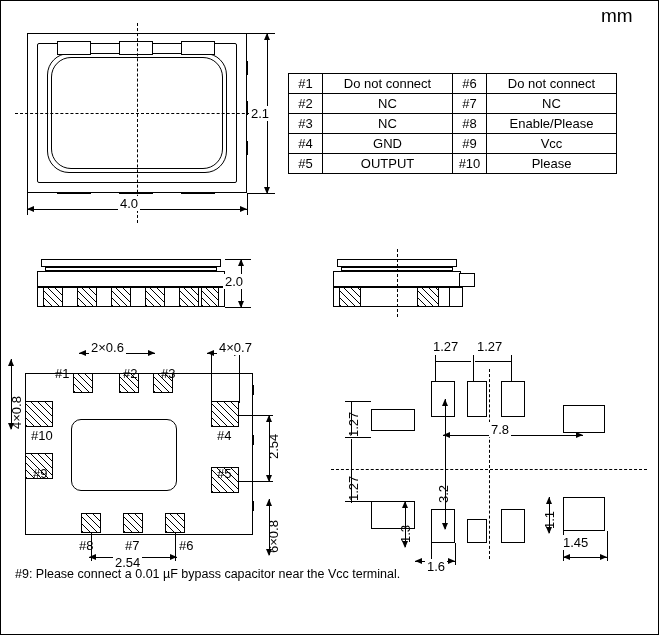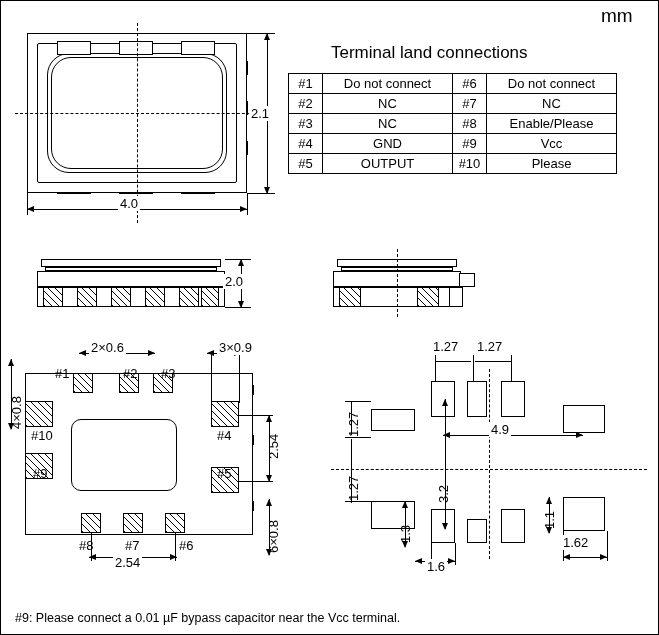--- a/index.html
+++ b/index.html
@@ -77,21 +77,20 @@
     <div class="dimtxt" style="left:117px;top:195px;">4.0</div>
 
     <div class="vline" style="left:266px;top:32px;height:160px;"></div>
     <div class="arU" style="left:263px;top:32px;"></div>
     <div class="arD" style="left:263px;top:186px;"></div>
     <div class="hline" style="left:246px;top:32px;width:28px;"></div>
     <div class="hline" style="left:246px;top:192px;width:28px;"></div>
     <div class="dimtxt" style="left:248px;top:105px;">2.1</div>
   </div>
 
-  <div class="abs ttl" style="left:330px;top:42px;">Terminal land connections</div>
   <div class="abs" style="left:287px;top:72px;">
     <table class="tlc">
       <tbody>
         <tr>
           <td class="num">#1</td>
           <td class="val">Do not connect</td>
           <td class="num">#6</td>
           <td class="val">Do not connect</td>
         </tr>
         <tr>
@@ -195,21 +194,21 @@
     <div class="hline" style="left:78px;top:352px;width:76px;"></div>
     <div class="arL" style="left:78px;top:349px;"></div>
     <div class="arR" style="left:147px;top:349px;"></div>
     <div class="dimtxt" style="left:88px;top:339px;">2×0.6</div>
 
     <div class="hline" style="left:206px;top:352px;width:34px;"></div>
     <div class="arL" style="left:206px;top:349px;"></div>
     <div class="arR" style="left:233px;top:349px;"></div>
     <div class="vline" style="left:210px;top:352px;height:50px;"></div>
     <div class="vline" style="left:238px;top:352px;height:50px;"></div>
-    <div class="dimtxt" style="left:216px;top:339px;">3×0.9</div>
+    <div class="dimtxt" style="left:216px;top:339px;">4×0.7</div>
 
     <div class="vline" style="left:10px;top:358px;height:70px;"></div>
     <div class="arU" style="left:7px;top:358px;"></div>
     <div class="arD" style="left:7px;top:422px;"></div>
     <div class="abs txt rot" style="left:9px;top:428px;">4×0.8</div>
 
     <div class="vline" style="left:268px;top:414px;height:66px;"></div>
     <div class="arU" style="left:265px;top:414px;"></div>
     <div class="arD" style="left:265px;top:474px;"></div>
     <div class="hline" style="left:238px;top:414px;width:34px;"></div>
@@ -250,21 +249,21 @@
     <div class="hline" style="left:474px;top:360px;width:36px;"></div>
     <div class="vline" style="left:434px;top:354px;height:26px;"></div>
     <div class="vline" style="left:472px;top:354px;height:26px;"></div>
     <div class="vline" style="left:510px;top:354px;height:26px;"></div>
     <div class="dimtxt" style="left:430px;top:338px;">1.27</div>
     <div class="dimtxt" style="left:474px;top:338px;">1.27</div>
 
     <div class="hline" style="left:442px;top:434px;width:140px;"></div>
     <div class="arL" style="left:442px;top:431px;"></div>
     <div class="arR" style="left:575px;top:431px;"></div>
-    <div class="dimtxt" style="left:488px;top:421px;">4.9</div>
+    <div class="dimtxt" style="left:488px;top:421px;">7.8</div>
 
     <div class="vline" style="left:444px;top:398px;height:130px;"></div>
     <div class="arU" style="left:441px;top:398px;"></div>
     <div class="arD" style="left:441px;top:522px;"></div>
     <div class="abs txt rot" style="left:436px;top:502px;">3.2</div>
 
     <div class="vline" style="left:350px;top:400px;height:34px;"></div>
     <div class="vline" style="left:350px;top:438px;height:34px;"></div>
     <div class="hline" style="left:344px;top:400px;width:26px;"></div>
     <div class="hline" style="left:344px;top:436px;width:26px;"></div>
@@ -288,18 +287,18 @@
     <div class="vline" style="left:548px;top:496px;height:36px;"></div>
     <div class="arU" style="left:545px;top:496px;"></div>
     <div class="arD" style="left:545px;top:526px;"></div>
     <div class="abs txt rot" style="left:542px;top:528px;">1.1</div>
 
     <div class="hline" style="left:562px;top:556px;width:44px;"></div>
     <div class="arL" style="left:562px;top:553px;"></div>
     <div class="arR" style="left:599px;top:553px;"></div>
     <div class="vline" style="left:562px;top:530px;height:30px;"></div>
     <div class="vline" style="left:606px;top:530px;height:30px;"></div>
-    <div class="dimtxt" style="left:560px;top:534px;">1.62</div>
-  </div>
-
-  <div class="abs note" style="left:14px;top:566px;margin-top:44px;">#9: Please connect a 0.01 µF bypass capacitor near the Vcc terminal.</div>
+    <div class="dimtxt" style="left:560px;top:534px;">1.45</div>
+  </div>
+
+  <div class="abs note" style="left:14px;top:566px;">#9: Please connect a 0.01 µF bypass capacitor near the Vcc terminal.</div>
 
 </div>
 
 </body></html>

